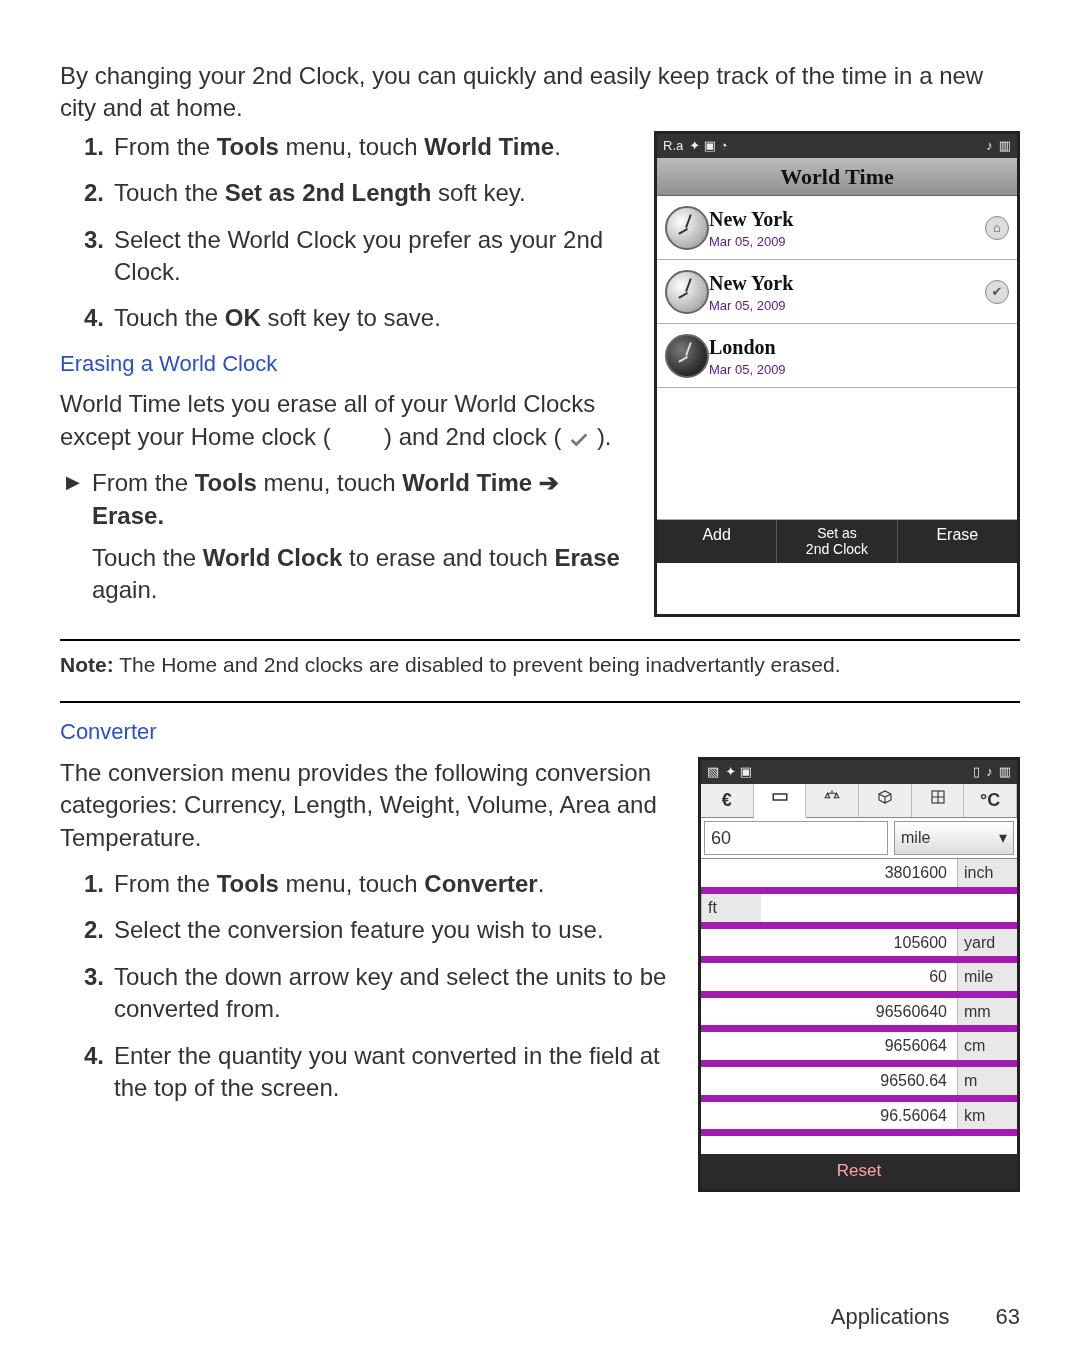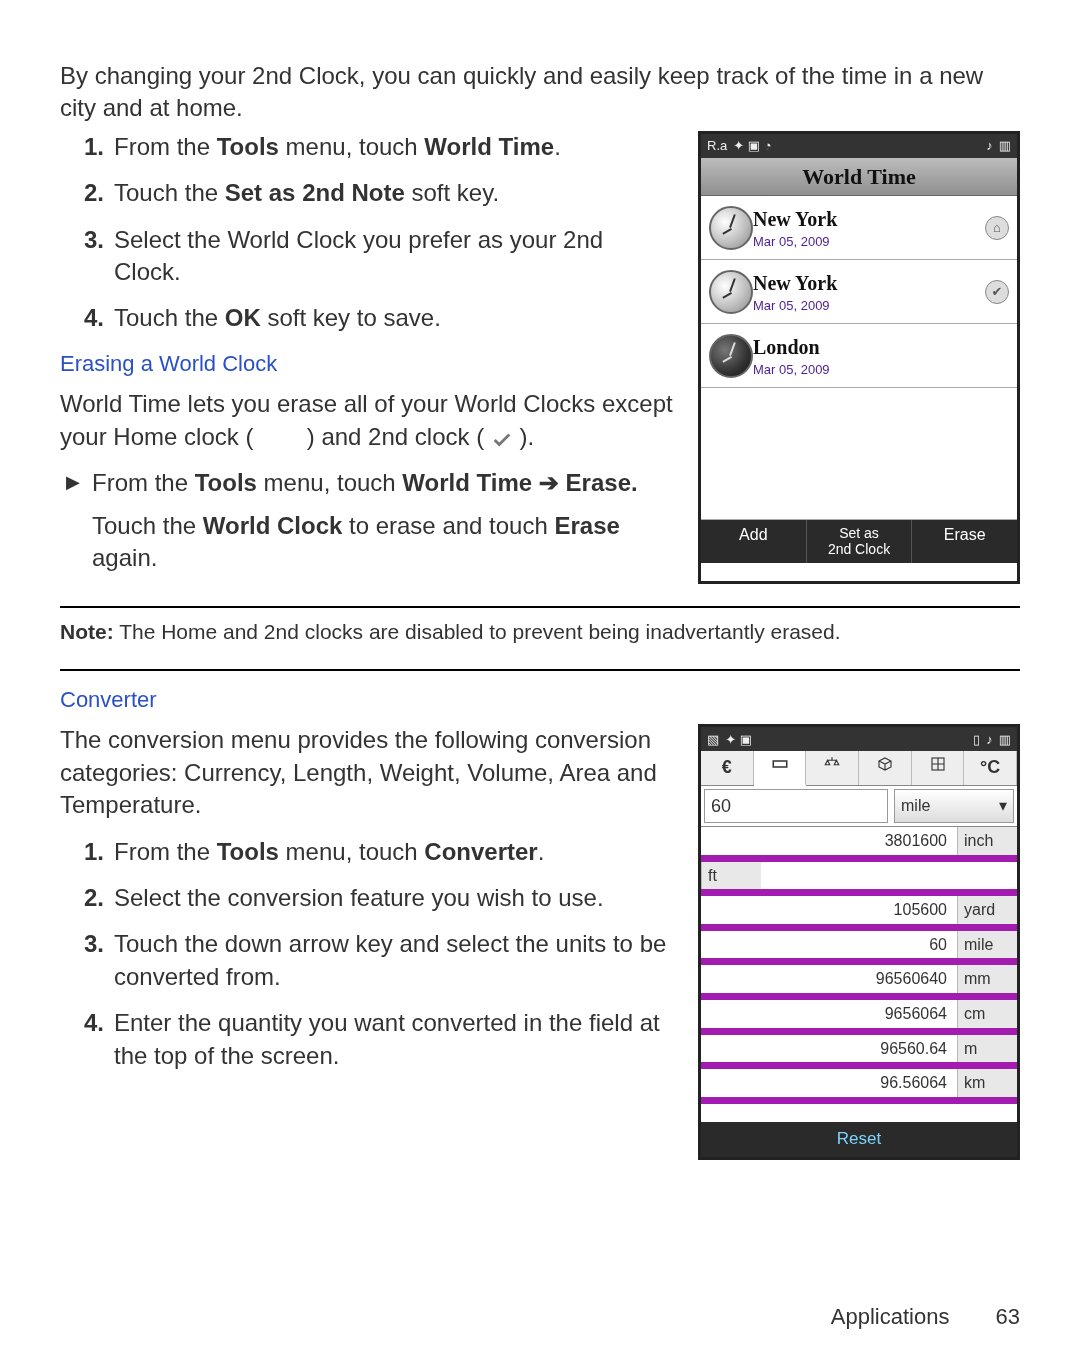--- a/index.html
+++ b/index.html
@@ -21,21 +21,21 @@
   ol li { margin-bottom: 14px; position: relative; padding-left: 20px; }
   ol li .num { position: absolute; left: -30px; font-weight: bold; width: 40px; text-align: right; }
   .section-head { color: #2a4fc7; font-size: 22px; margin: 14px 0 10px 0; }
   .body-p { margin-bottom: 14px; }
   .bullet-line { position: relative; padding-left: 32px; margin-bottom: 10px; }
   .bullet-line::before { content: "▶"; position: absolute; left: 6px; top: 3px; font-size: 18px; color: #333; }
   .sub-line { padding-left: 32px; margin-bottom: 10px; }
 
   
   .phone {
-    width: 322px;
+    width: 366px;
     border: 3px solid #222;
     background: #fff;
     font-family: Arial, sans-serif;
     color: #111;
   }
   .phone-status {
     background: #333;
     color: #eee;
     height: 24px;
     display: flex;
@@ -121,21 +121,21 @@
   .conv-unit-sel {
     width:120px; padding:4px 6px; font-size:16px; background:linear-gradient(#fff,#ddd);
     border:1px solid #999; margin:3px; display:flex; justify-content:space-between; align-items:center;
   }
   .conv-result {
     display:flex; border-bottom:7px solid #a21caf; font-size:16px;
   }
   .conv-val { flex:1; text-align:right; padding:3px 10px; }
   .conv-unit { width:60px; padding:3px 6px; background:#e8e8e8; border-left:1px solid #bbb; }
   .phone-softkeys2 {
-    background:#2a2a2a; color:#7dd3fc; text-align:center; font-size:17px; padding:6px 0;
+    background:#2a2a2a; color:#fca5a5; text-align:center; font-size:17px; padding:6px 0;
   }
 
   .inline-check {
     display:inline-block; width:22px; height:22px; vertical-align:middle;
     position:relative;
   }
   .inline-check svg { width:22px; height:22px; }
 
   .footer {
     position:absolute; bottom:36px; right:60px;
@@ -150,21 +150,21 @@
 
 <div class="content-row">
   <div class="left-col">
     <ol>
       <li>
         <span class="num">1.</span>
         <span>From the </span><b>Tools</b><span> menu, touch </span><b>World Time</b><span>.</span>
       </li>
       <li>
         <span class="num">2.</span>
-        <span>Touch the </span><b>Set as 2nd Note</b><span> soft key.</span>
+        <span>Touch the </span><b>Set as 2nd Length</b><span> soft key.</span>
       </li>
       <li>
         <span class="num">3.</span>
         <span>Select the World Clock you prefer as your 2nd Clock.</span>
       </li>
       <li>
         <span class="num">4.</span>
         <span>Touch the </span><b>OK</b><span> soft key to save.</span>
       </li>
     </ol>

